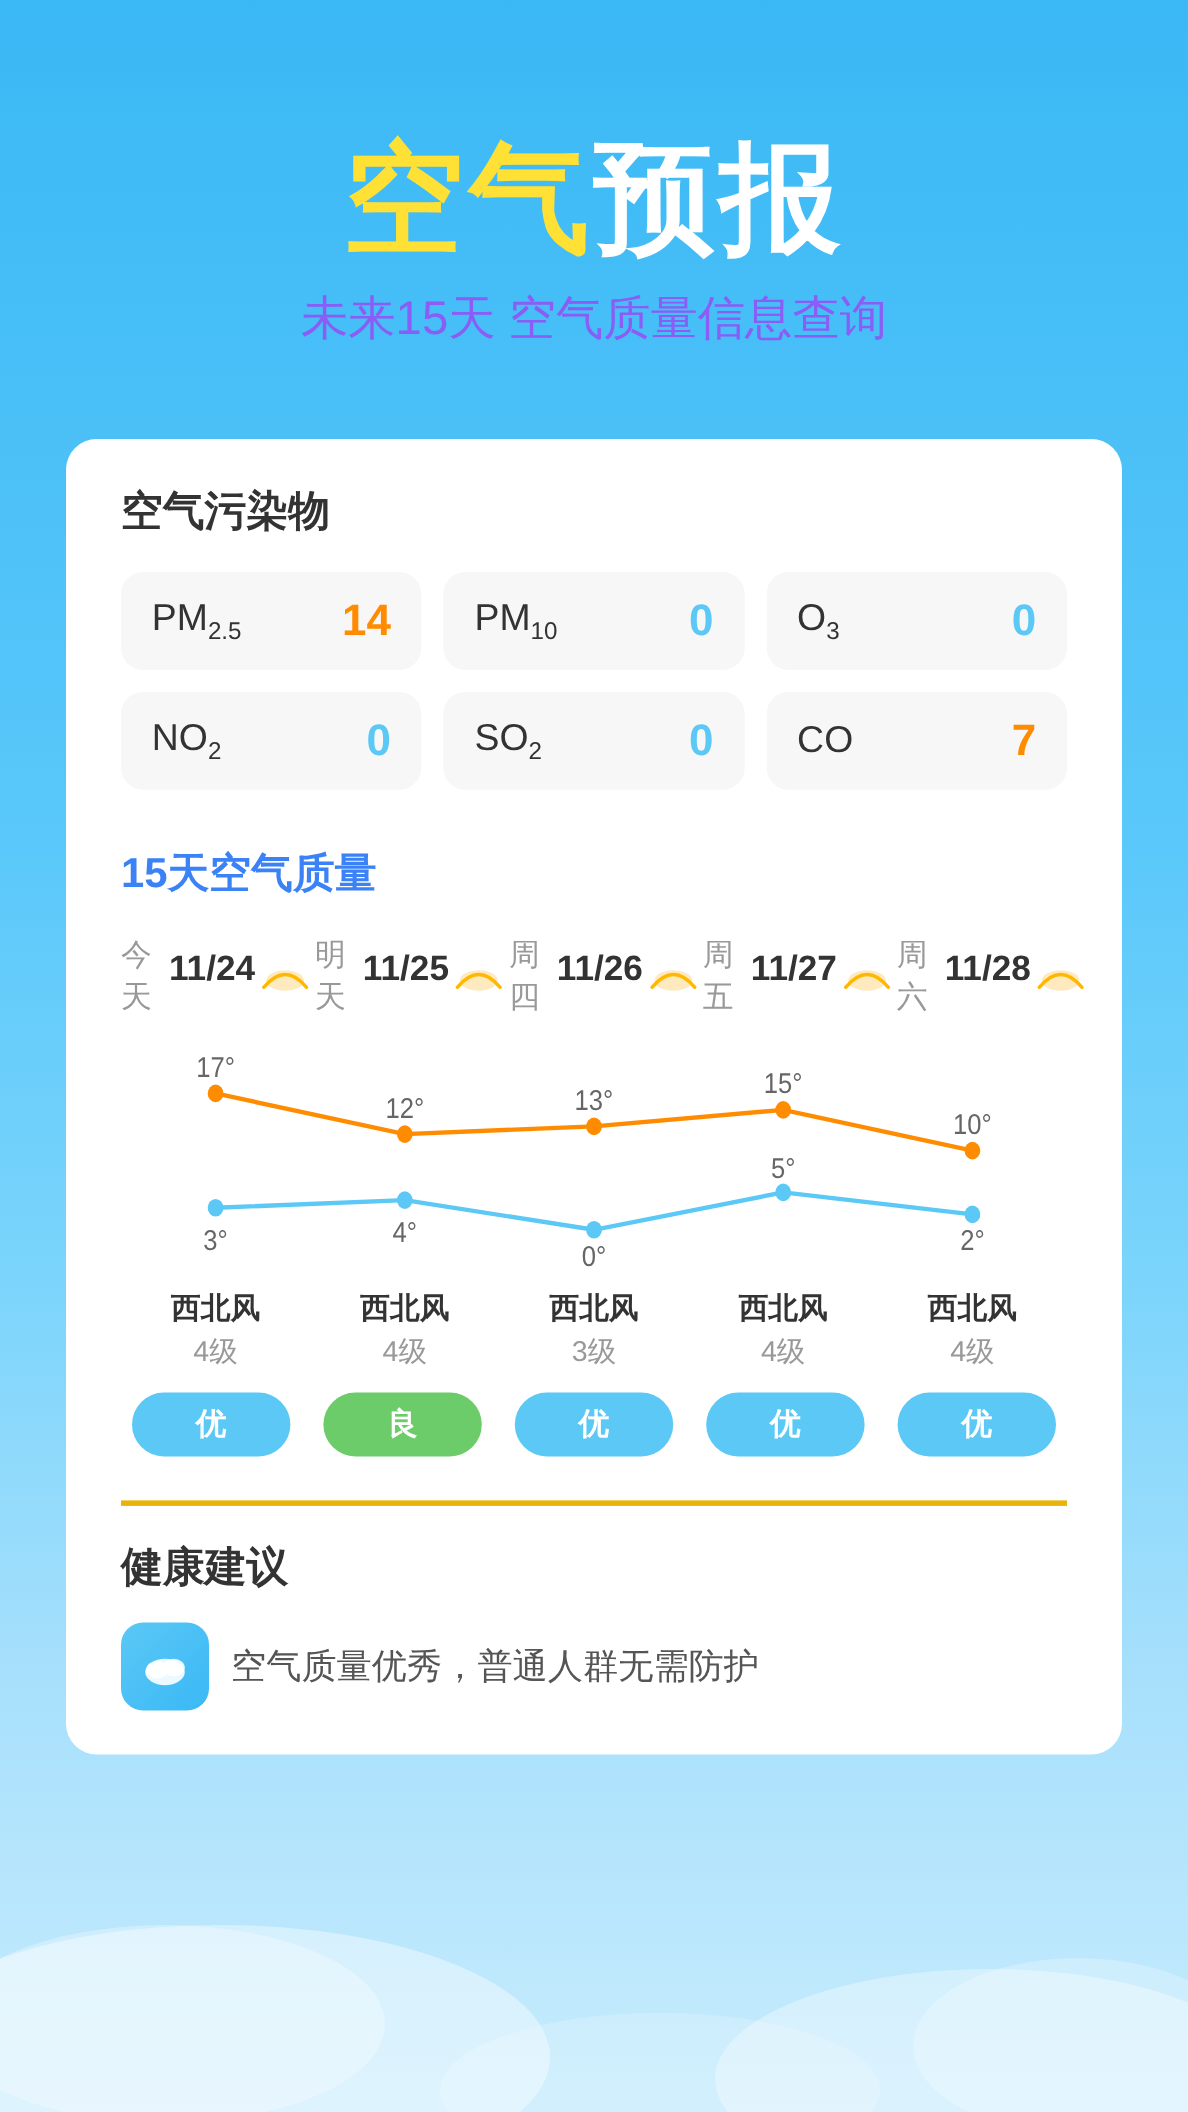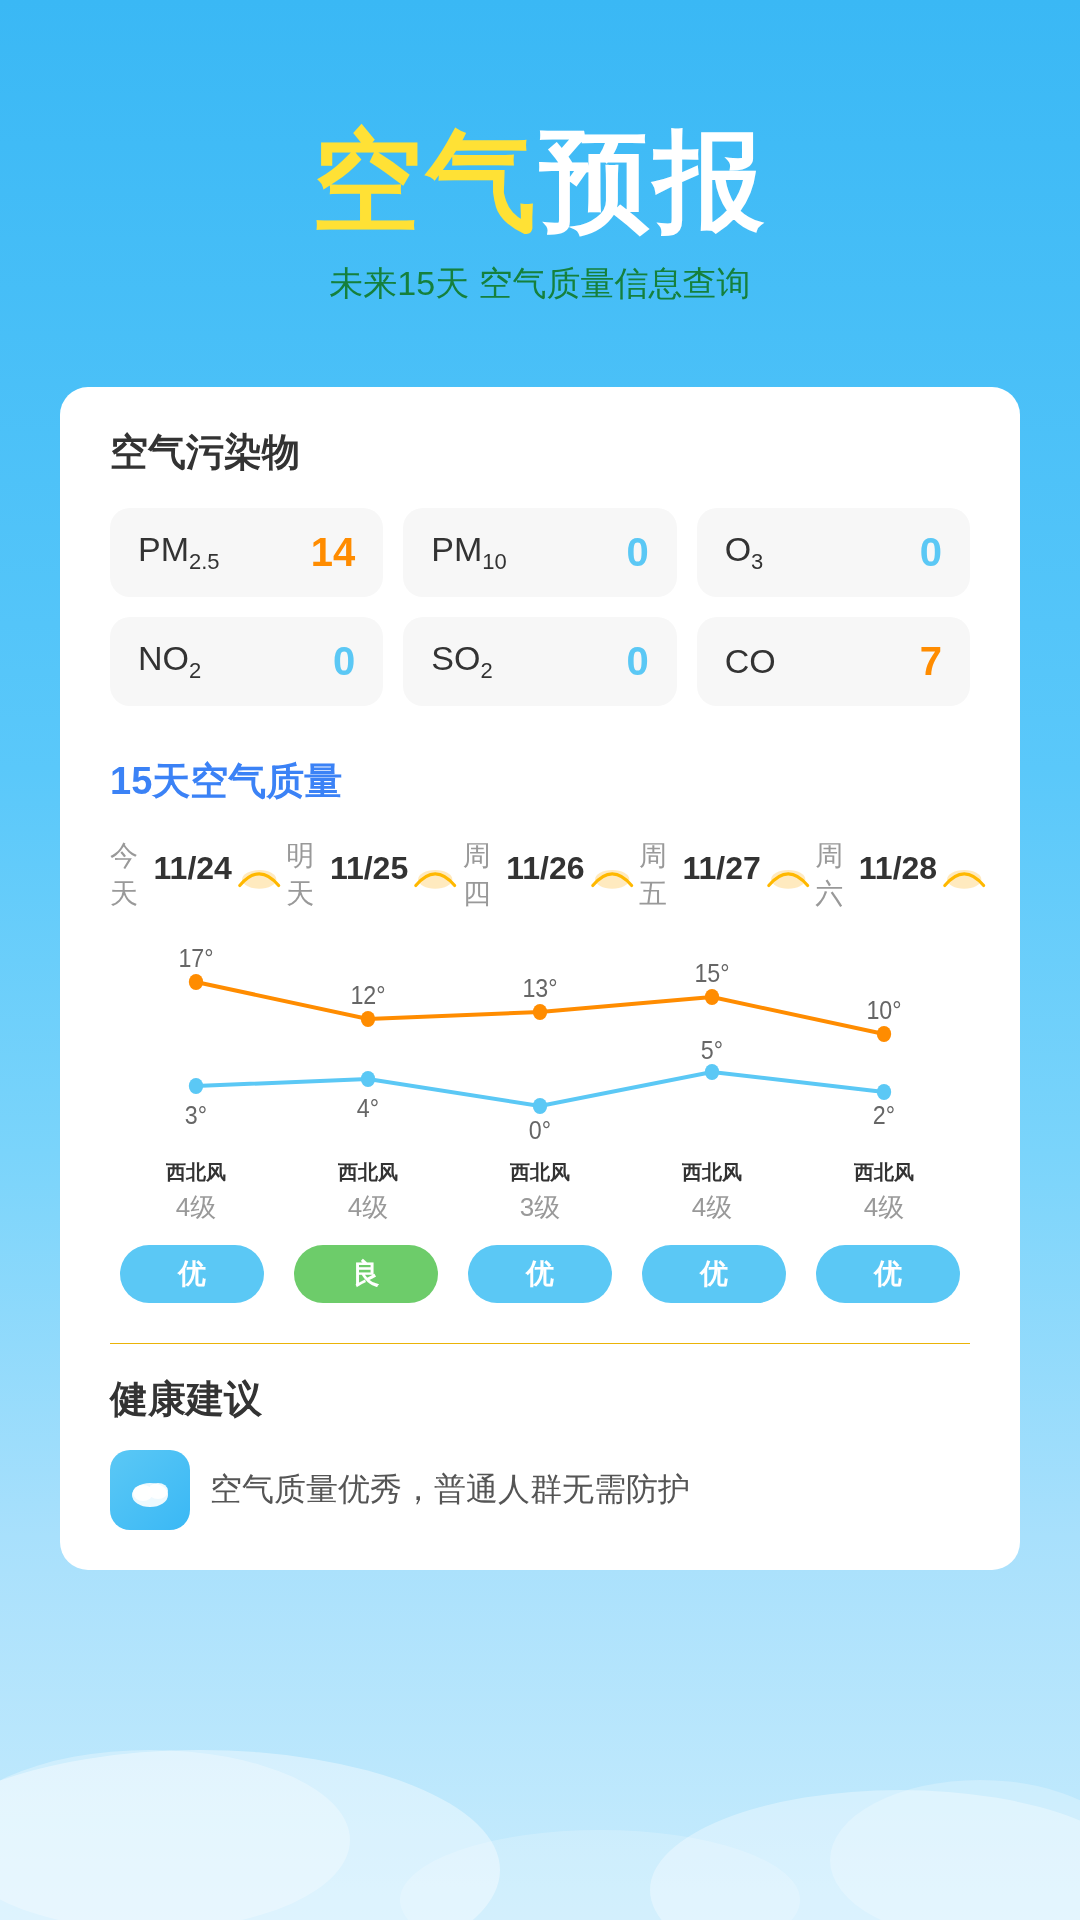--- a/index.html
+++ b/index.html
@@ -23,22 +23,22 @@
       color: white;
       letter-spacing: 4px;
       line-height: 1.1;
     }
 
     .main-title .highlight {
       color: #FFE135;
     }
 
     .subtitle {
-      font-size: 34px;
-      color: #15803d;
+      font-size: 43px;
+      color: #8b5cf6;
       margin-top: 20px;
       font-weight: 400;
       text-align: center;
     }
 
     .card {
       margin: 40px 60px 0;
       background: white;
       border-radius: 28px;
       padding: 40px 50px;
@@ -147,21 +147,21 @@
     }
 
     .wind-row {
       display: grid;
       grid-template-columns: repeat(5, 1fr);
       text-align: center;
       margin-bottom: 8px;
     }
 
     .wind-dir {
-      font-size: 20px;
+      font-size: 27px;
       color: #333;
       font-weight: 600;
     }
 
     .wind-level {
       font-size: 26px;
       color: #999;
       margin-top: 4px;
     }
 
@@ -182,21 +182,21 @@
       font-weight: 600;
       margin: 0 10px;
     }
 
     .badge-blue { background: #5bc8f5; }
     .badge-green { background: #6dcc6a; }
 
     
     .health-section {
       margin-top: 40px;
-      border-top: 1px solid #eab308;
+      border-top: 5px solid #eab308;
       padding-top: 30px;
     }
 
     .health-title {
       font-size: 38px;
       color: #333;
       font-weight: 600;
       margin-bottom: 25px;
     }
 

